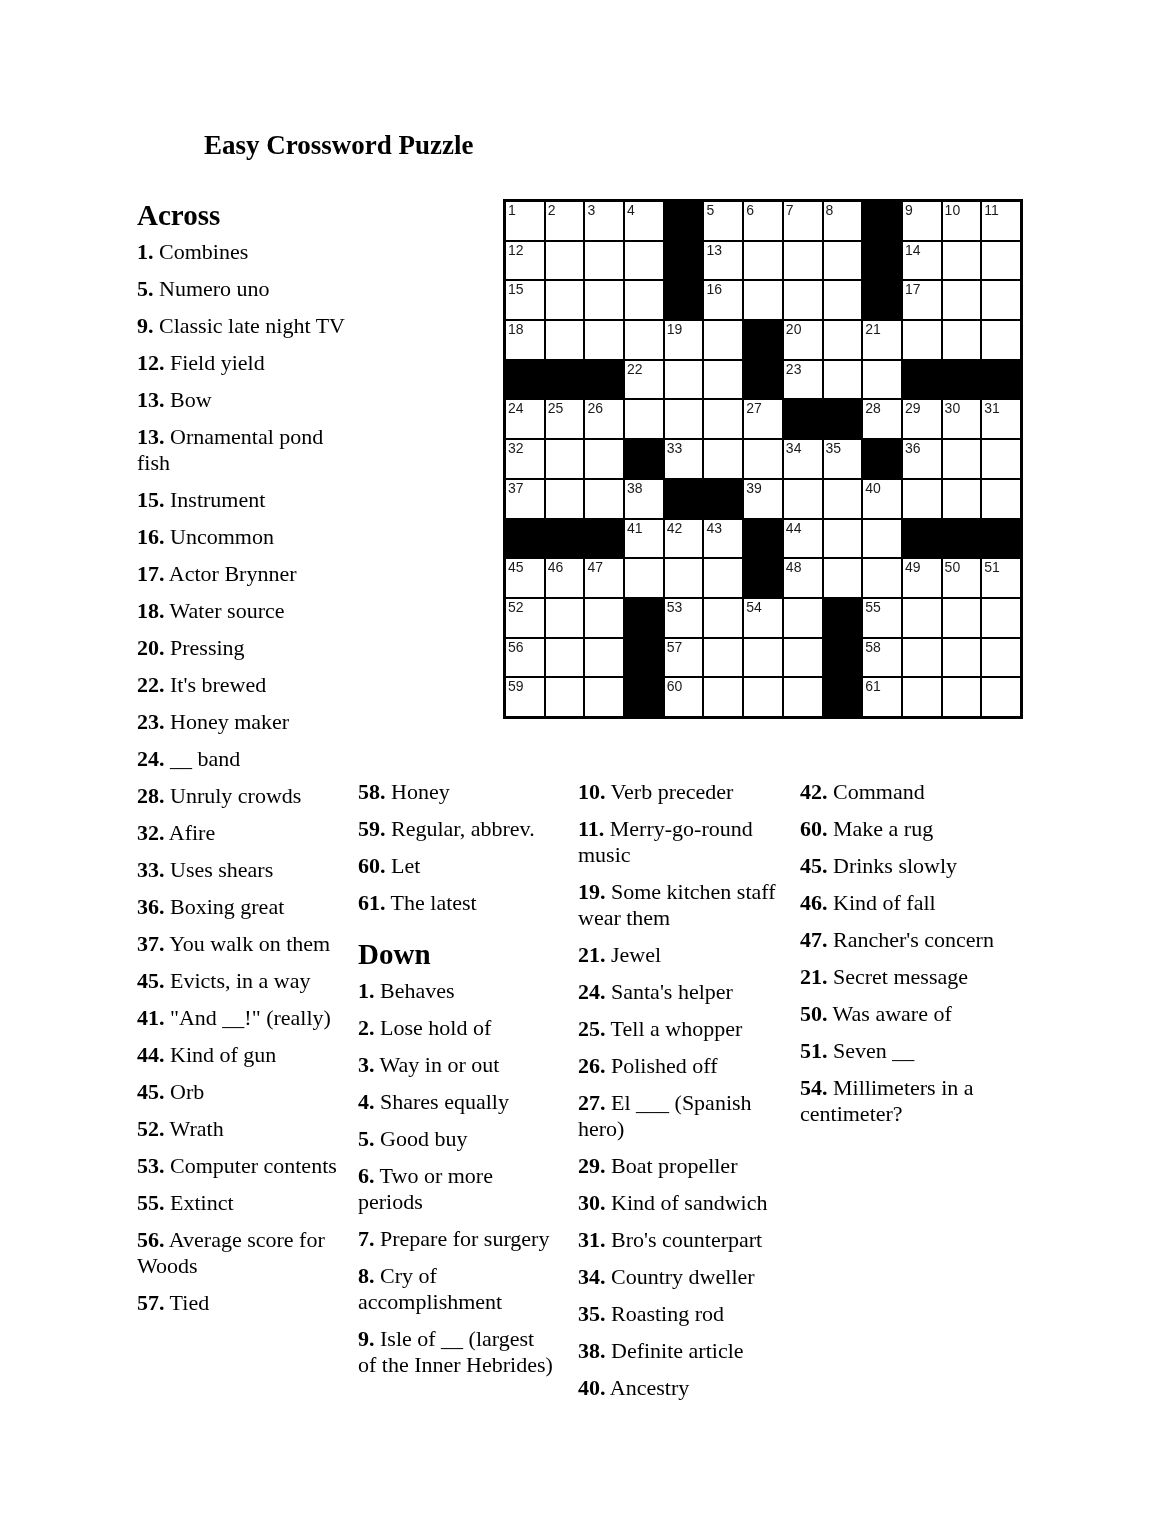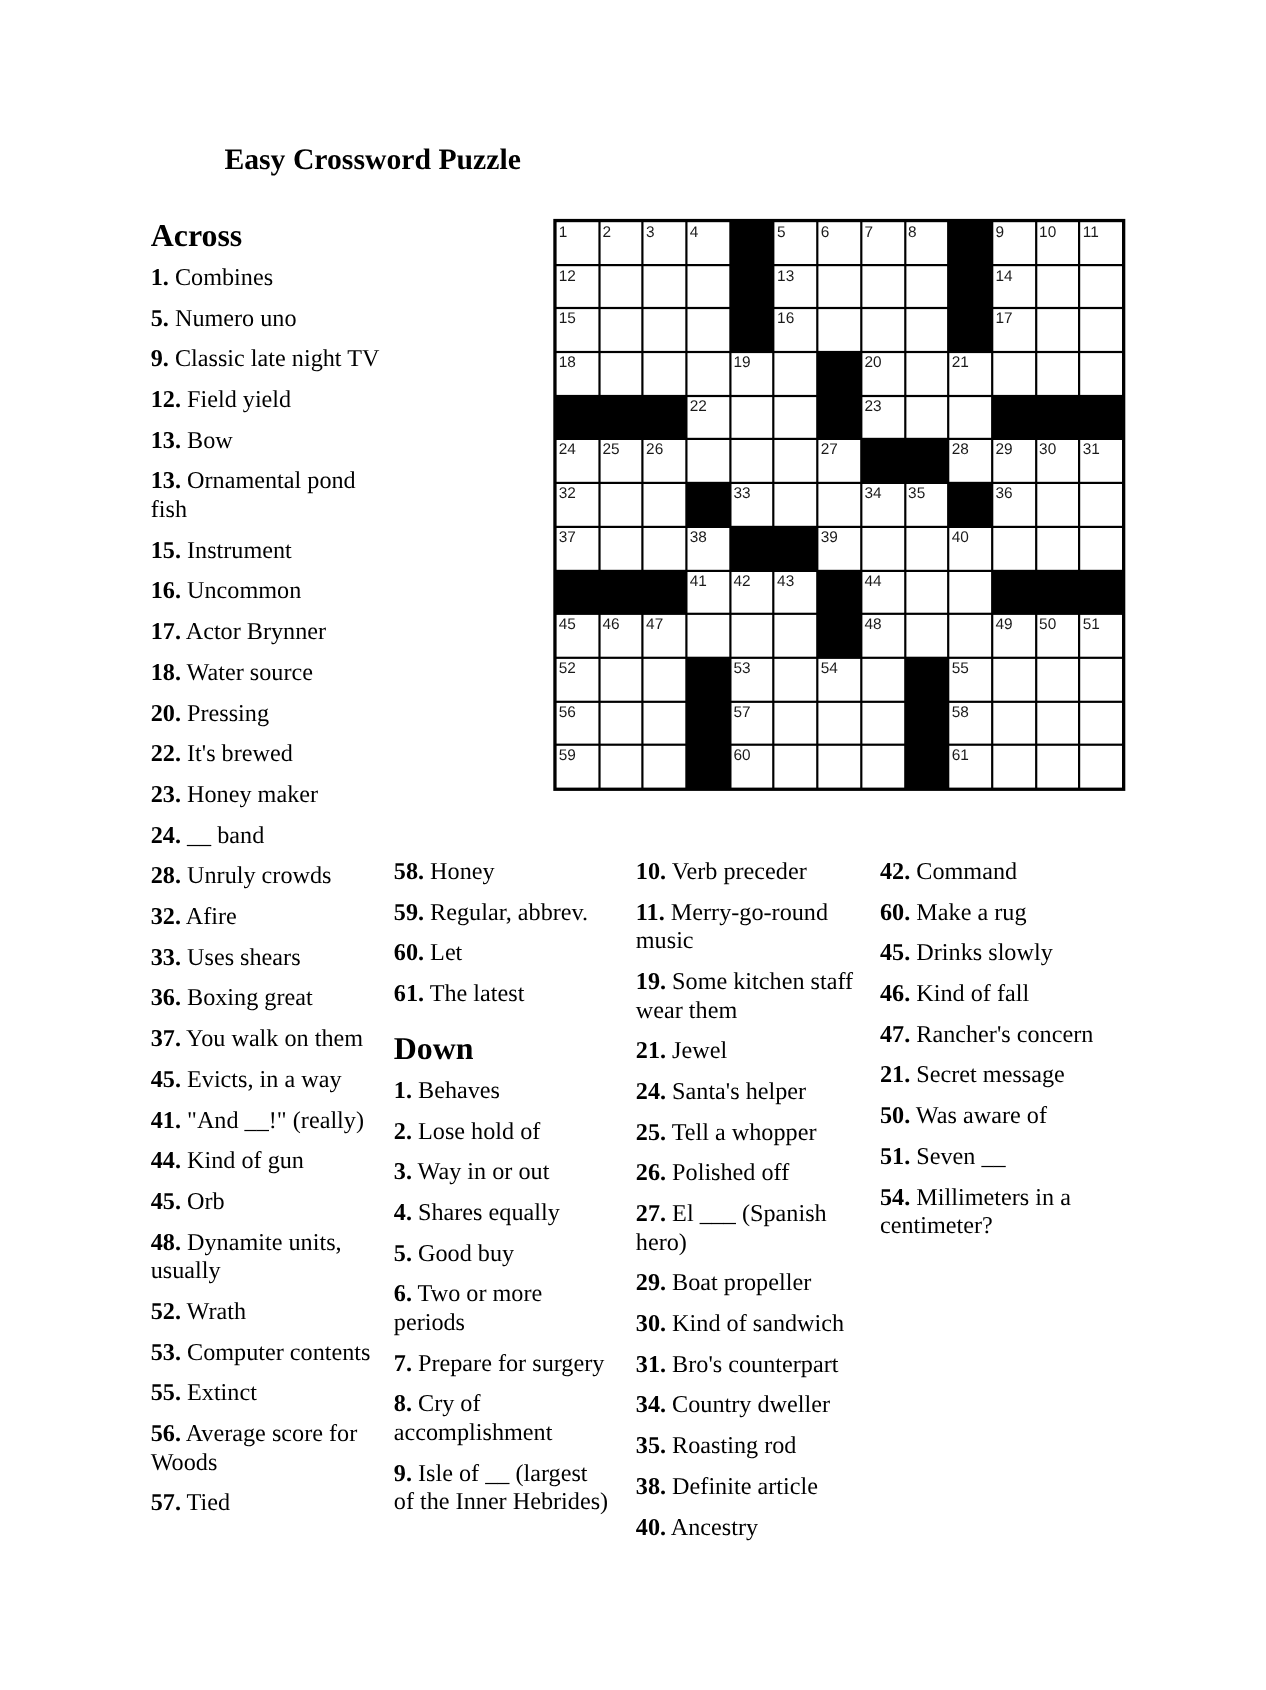--- a/index.html
+++ b/index.html
@@ -344,21 +344,20 @@
       <div class="clue"><b>24.</b><span> __ band</span></div>
       <div class="clue"><b>28.</b><span> Unruly crowds</span></div>
       <div class="clue"><b>32.</b><span> Afire</span></div>
       <div class="clue"><b>33.</b><span> Uses shears</span></div>
       <div class="clue"><b>36.</b><span> Boxing great</span></div>
       <div class="clue"><b>37.</b><span> You walk on them</span></div>
       <div class="clue"><b>45.</b><span> Evicts, in a way</span></div>
       <div class="clue"><b>41.</b><span> "And __!" (really)</span></div>
       <div class="clue"><b>44.</b><span> Kind of gun</span></div>
       <div class="clue"><b>45.</b><span> Orb</span></div>
-      <div class="clue"><b>48.</b><span> Dynamite units, usually</span></div>
       <div class="clue"><b>52.</b><span> Wrath</span></div>
       <div class="clue"><b>53.</b><span> Computer contents</span></div>
       <div class="clue"><b>55.</b><span> Extinct</span></div>
       <div class="clue"><b>56.</b><span> Average score for Woods</span></div>
       <div class="clue"><b>57.</b><span> Tied</span></div>
     </div>
   <div class="clue-col" id="clue-col-1">
       <div class="clue"><b>58.</b><span> Honey</span></div>
       <div class="clue"><b>59.</b><span> Regular, abbrev.</span></div>
       <div class="clue"><b>60.</b><span> Let</span></div>

